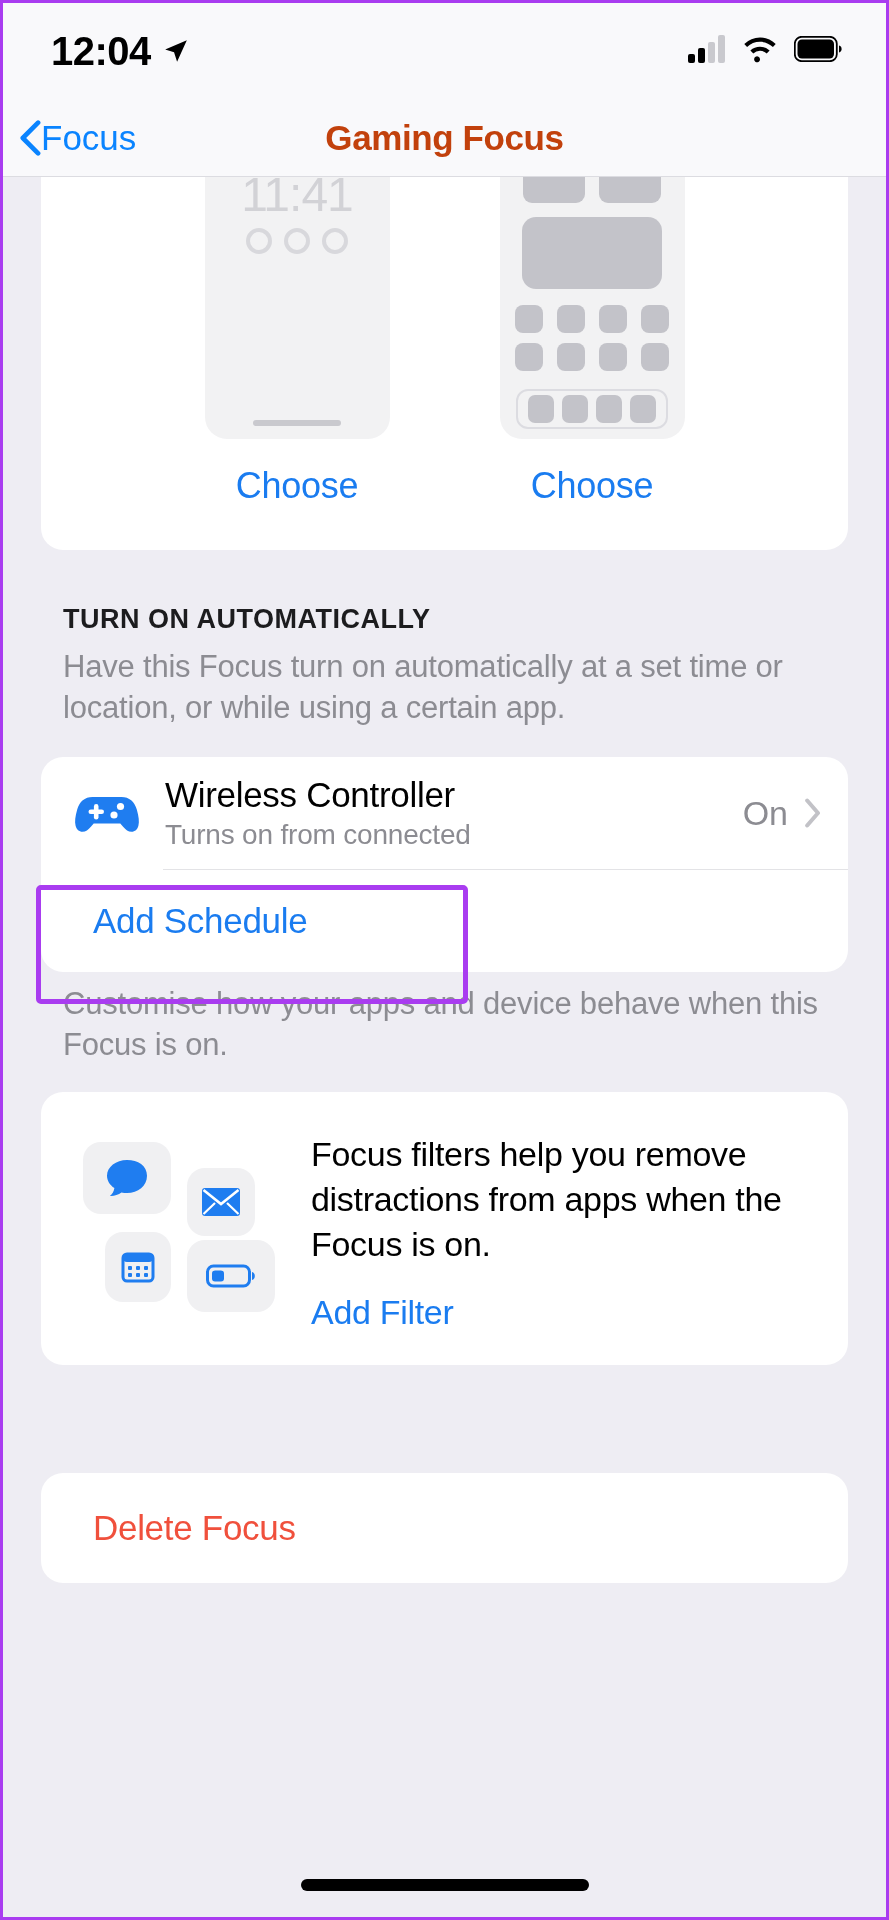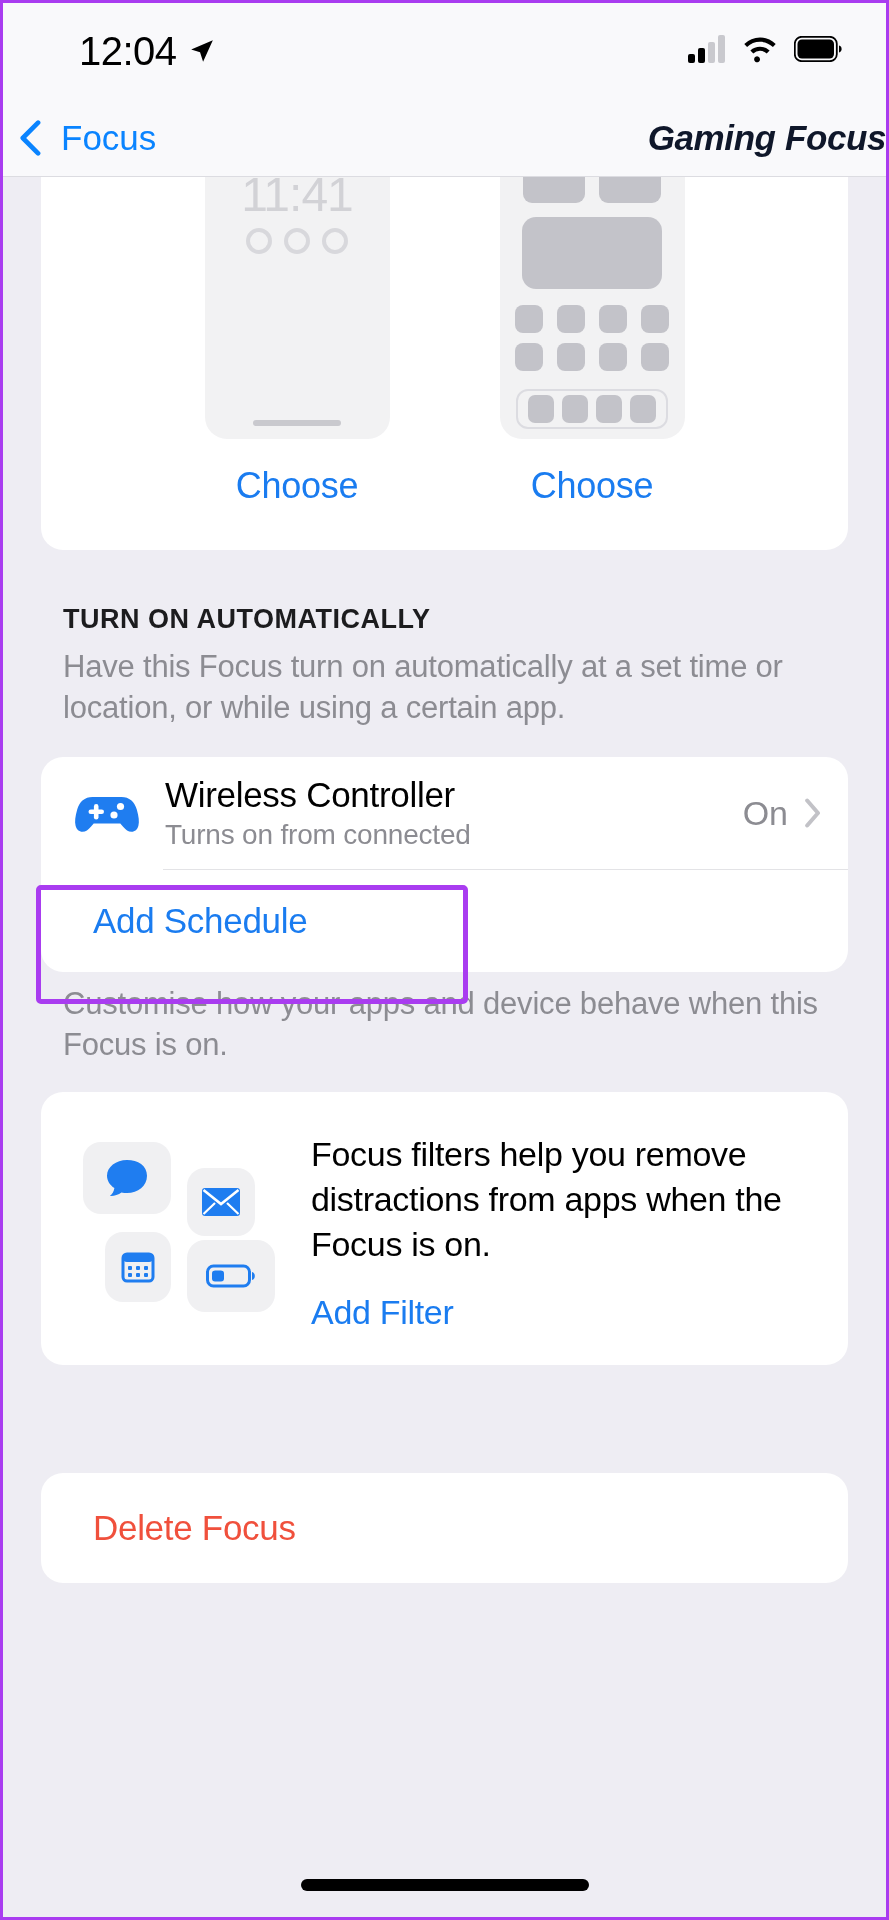--- a/index.html
+++ b/index.html
@@ -18,42 +18,41 @@
   }
 
   
   .statusbar {
     position:absolute; top:0; left:0; right:0; height:96px;
     background:#f9f9fb;
     display:flex; align-items:center; justify-content:space-between;
     padding:0 44px 0 48px;
   }
   .status-left { display:flex; align-items:center; gap:12px; }
-  .clock { font-size:40px; font-weight:400; color:#000; letter-spacing:-0.5px;margin-left:28px; }
+  .clock { font-size:40px; font-weight:700; color:#000; letter-spacing:-0.5px; }
   .loc-arrow { width:26px; height:26px; display:block; }
   .status-right { display:flex; align-items:center; gap:15px; }
 
   
   .navbar {
     position:absolute; top:96px; left:0; right:0; height:78px;
     background:#f9f9fb;
     border-bottom:1px solid #dcdce1;
     display:flex; align-items:center;
   }
   .back-btn {
-    display:flex; align-items:center; gap:20px;
+    display:flex; align-items:center; gap:0;
     position:absolute; left:16px;
     color:#0a84ff; font-size:35px; cursor:pointer;
   }
   .back-chevron { width:22px; height:36px; display:block; }
   .nav-title {
-    width:100%; text-align:right;
-    font-size:35px; font-weight:700; color:#0f172a;
+    width:100%; text-align:center;
+    font-size:35px; font-weight:700; color:#c2410c;
     letter-spacing:-0.4px;
-    font-style:italic;
   }
 
   
   .content {
     position:absolute; top:174px; left:0; right:0; bottom:0;
   }
 
   .card {
     background:#ffffff;
     border-radius:22px;

